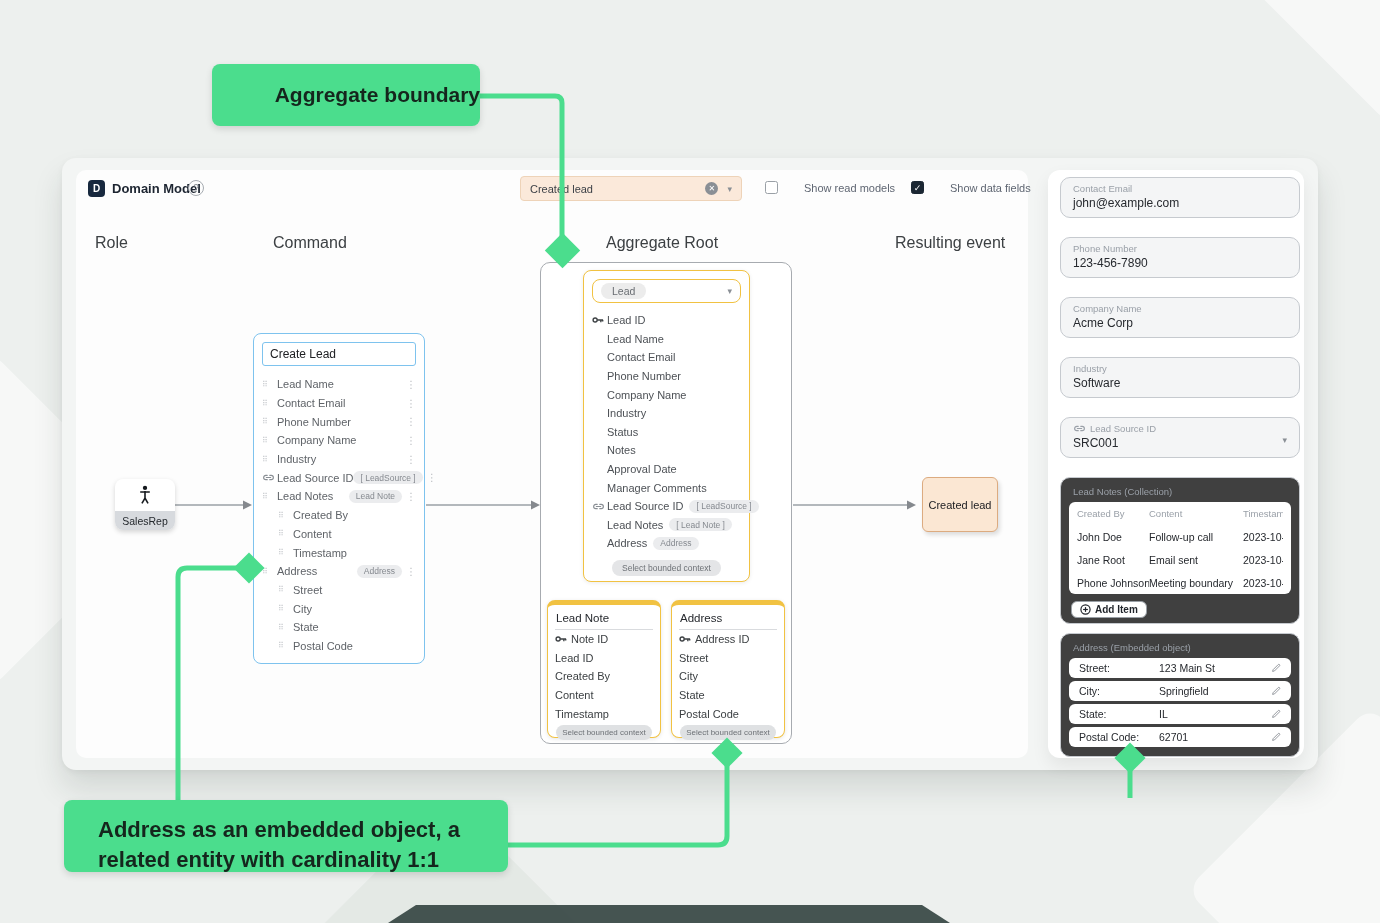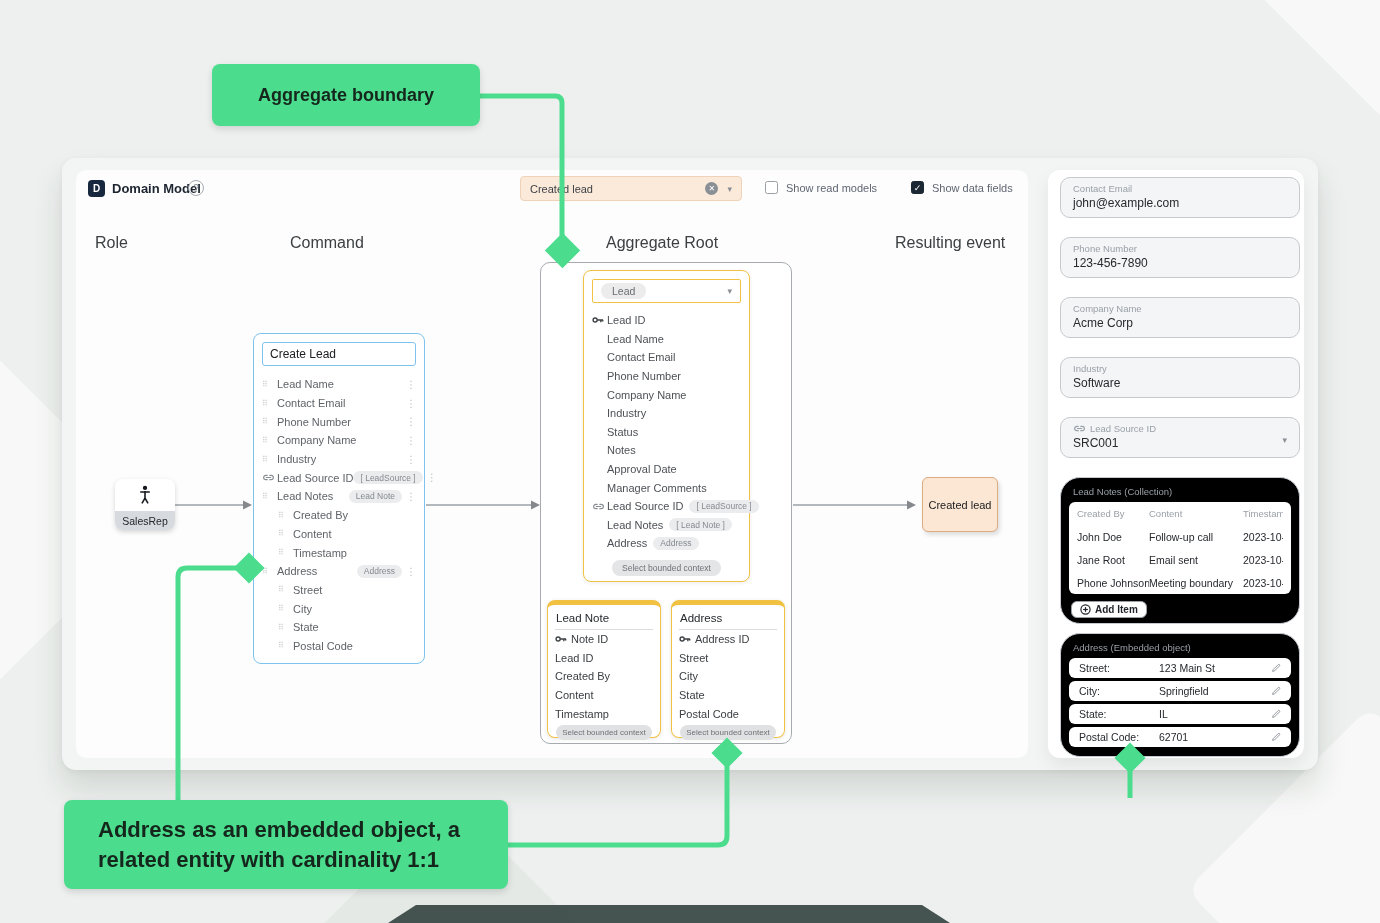--- a/index.html
+++ b/index.html
@@ -37,21 +37,21 @@
     color:#8a8f95; font-size:10px; display:flex; align-items:center; justify-content:center; z-index:3; }
   .filter { left:520px; top:176px; width:222px; height:25px; background:#fbe9da; border:1px solid #eed3b8; border-radius:4px;
     display:flex; align-items:center; padding:0 9px; z-index:3; }
   .filter .ftext { font-size:11px; color:#3b3f45; flex:1; }
   .filter .clear { width:13px; height:13px; background:#8a8f95; border-radius:50%; color:#fff; font-size:8px; line-height:13px;
     text-align:center; margin-right:9px; }
   .caret { color:#8a8f95; font-size:9px; }
   .cbx-row { display:flex; align-items:center; gap:8px; z-index:3; }
   .cbx { width:13px; height:13px; border:1.5px solid #9aa0a6; border-radius:2.5px; background:#fff; }
   .cbx.checked { background:#1b2733; border-color:#1b2733; color:#fff; font-size:9px; line-height:12px; text-align:center; }
-  .cbx-label { font-size:11px; color:#5f6672; }
+  .cbx-label { font-size:11px; color:#5f6672;margin-left:18px; }
 
   .col-label { font-size:16px; color:#3c4043; z-index:3; text-align:left; }
 
   
   .actor { left:115px; top:479px; width:60px; height:51px; background:#fff; border-radius:8px; overflow:hidden;
     box-shadow:0 2px 5px rgba(0,0,0,.16); z-index:3; }
   .actor .top { height:32px; display:flex; align-items:center; justify-content:center; }
   .actor .strip { height:19px; background:#d7dade; font-size:10.5px; color:#24292e; display:flex; align-items:center; justify-content:center; }
 
   
@@ -66,21 +66,21 @@
   .handle { color:#c6c9cd; font-size:8px; letter-spacing:-1px; }
   .clabel { font-size:11px; color:#5f6368; white-space:nowrap; }
   .cbadge { margin-left:auto; background:#ebecee; color:#85898f; font-size:8.5px; padding:1.5px 7px; border-radius:8px; white-space:nowrap; }
   .kebab { color:#b9bcc0; font-size:10px; margin-left:4px; }
   .kebab.auto { margin-left:auto; }
 
   
   .agg-outer { left:540px; top:262px; width:252px; height:482px; border:1px solid #a7abb0; border-radius:10px; background:#fff; z-index:3; }
   .root-card { left:583px; top:270px; width:167px; height:312px; background:#fff; border:1.5px solid #f1c242; border-radius:8px;
     z-index:4; padding:8px; box-shadow:0 1px 4px rgba(0,0,0,.08); }
-  .root-dd { height:24px; border:1px solid #f1c242; border-radius:2px; display:flex; align-items:center; padding:0 8px; }
+  .root-dd { height:24px; border:1px solid #f1c242; border-radius:8px; display:flex; align-items:center; padding:0 8px; }
   .root-pill { background:#ececec; color:#6a6e73; font-size:10.5px; padding:2px 11px; border-radius:9px; }
   .root-dd .caret { margin-left:auto; }
   .arows { margin-top:8px; }
   .arow { display:flex; align-items:center; height:18.6px; }
   .alabel { font-size:11px; color:#4d5156; white-space:nowrap; }
   .abadge { margin-left:6px; background:#ebecee; color:#85898f; font-size:8.5px; padding:1.5px 7px; border-radius:8px; white-space:nowrap; }
   .ctx-pill { display:block; margin:7px auto 0; background:#e4e5e7; color:#6d7176; font-size:8.5px; border:none;
     padding:3px 10px; border-radius:8px; font-family:"Liberation Sans",sans-serif; }
 
   .entity { top:600px; width:114px; height:138px; background:#fff; border:1.3px solid #f1c242; border-top:5px solid #f1c242;
@@ -95,40 +95,40 @@
   .event-card { left:922px; top:477px; width:76px; height:55px; background:#fbe7d3; border:1px solid #dcab80; border-radius:6px;
     z-index:3; display:flex; align-items:center; justify-content:center; text-align:center; font-size:11px; color:#202124;
     box-shadow:2px 3px 4px rgba(0,0,0,.13); padding:4px; }
 
   
   .pfield { position:absolute; left:12px; width:240px; height:41px; background:#f4f5f6; border:1px solid #c6cacf;
     border-radius:10px; padding:5px 12px; }
   .plabel { font-size:9.5px; color:#9aa0a8; display:flex; align-items:center; gap:4px; }
   .pvalue { font-size:12px; color:#26292e; margin-top:2px; }
   .pfield .caret { position:absolute; right:12px; top:17px; }
-  .pgroup { position:absolute; left:12px; width:240px; background:#000000; border:1px solid #c6cacf; border-radius:20px; padding:6px 8px; }
+  .pgroup { position:absolute; left:12px; width:240px; background:#404040; border:1px solid #c6cacf; border-radius:10px; padding:6px 8px; }
   .pgroup .glabel { font-size:9.5px; color:#9aa0a8; padding:2px 4px 5px; }
   .ntable { background:#fff; border-radius:6px; overflow:hidden; width:222px; }
   .trow { display:flex; height:23px; align-items:center; padding:0 8px; }
   .trow .c0 { width:72px; flex:none; } .trow .c1 { width:94px; flex:none; } .trow .c2 { flex:1; overflow:hidden; white-space:nowrap; }
   .trow.head span { font-size:9.5px; color:#9aa0a8; }
   .trow.body span { font-size:10.5px; color:#26292e; white-space:nowrap; overflow:hidden; }
   .add-item { margin:7px 0 2px 2px; background:#fff; border:1px solid #9aa0a6; border-radius:6px; font-size:10px; font-weight:bold;
     color:#1f2329; padding:2px 8px; display:inline-flex; align-items:center; gap:4px; font-family:"Liberation Sans",sans-serif; }
   .erow-p { position:relative; background:#fff; border-radius:6px; height:20px; display:flex; align-items:center;
     padding:0 10px; margin-bottom:3px; }
   .erow-p .k { font-size:10.5px; color:#26292e; width:80px; flex:none; }
   .erow-p .v { font-size:10.5px; color:#26292e; flex:1; }
   .pencil { flex:none; }
 
   
   .g-note { position:absolute; background:#4bdd8d; border-radius:8px; color:#15261d; font-weight:bold; z-index:8;
     box-shadow:0 3px 7px rgba(0,0,0,.13); }
-  .g-note.top { left:212px; top:64px; width:268px; height:62px; font-size:18px; display:flex; align-items:center; justify-content:center; }
-  .g-note.bl { left:64px; top:800px; width:444px; height:89px; font-size:22px; line-height:30px; padding:15px 0 0 34px; }
+  .g-note.top { left:212px; top:64px; width:268px; height:62px; font-size:21px; display:flex; align-items:center; justify-content:flex-end; }
+  .g-note.bl { left:64px; top:800px; width:444px; height:72px; font-size:22px; line-height:30px; padding:15px 0 0 34px; }
   .g-note.br { left:1048px; top:800px; width:268px; height:89px; font-size:21px; line-height:30px; padding-top:15px; text-align:center; }
 </style>
 </head>
 <body>
 
 <div class="page">
 
   <div class="chev c1"></div>
   <div class="chev c2"></div>
   <div class="chev c3"></div>
@@ -167,21 +167,21 @@
   <div class="abs cbx-row" style="left:765px; top:181px;">
     <span class="cbx"></span>
     <span class="cbx-label">Show read models</span>
   </div>
   <div class="abs cbx-row" style="left:911px; top:181px;">
     <span class="cbx checked">✓</span>
     <span class="cbx-label">Show data fields</span>
   </div>
 
   <div class="abs col-label" style="left:95px; top:234px; width:100px;">Role</div>
-  <div class="abs col-label" style="left:290px; top:234px; width:100px;">Command</div>
+  <div class="abs col-label" style="left:273px; top:234px; width:100px;">Command</div>
   <div class="abs col-label" style="left:606px; top:234px; width:120px;">Aggregate Root</div>
   <div class="abs col-label" style="left:895px; top:234px; width:120px;">Resulting event</div>
 
   <div class="abs actor">
     <div class="top">
       <svg width="16" height="20" viewBox="0 0 20 24">
         <circle cx="10" cy="3.2" r="2.7" fill="#14181d"></circle>
         <g stroke="#14181d" stroke-width="2" fill="none">
           <line x1="10" y1="7" x2="10" y2="16"></line>
           <line x1="4" y1="8.2" x2="16" y2="8.2"></line>

